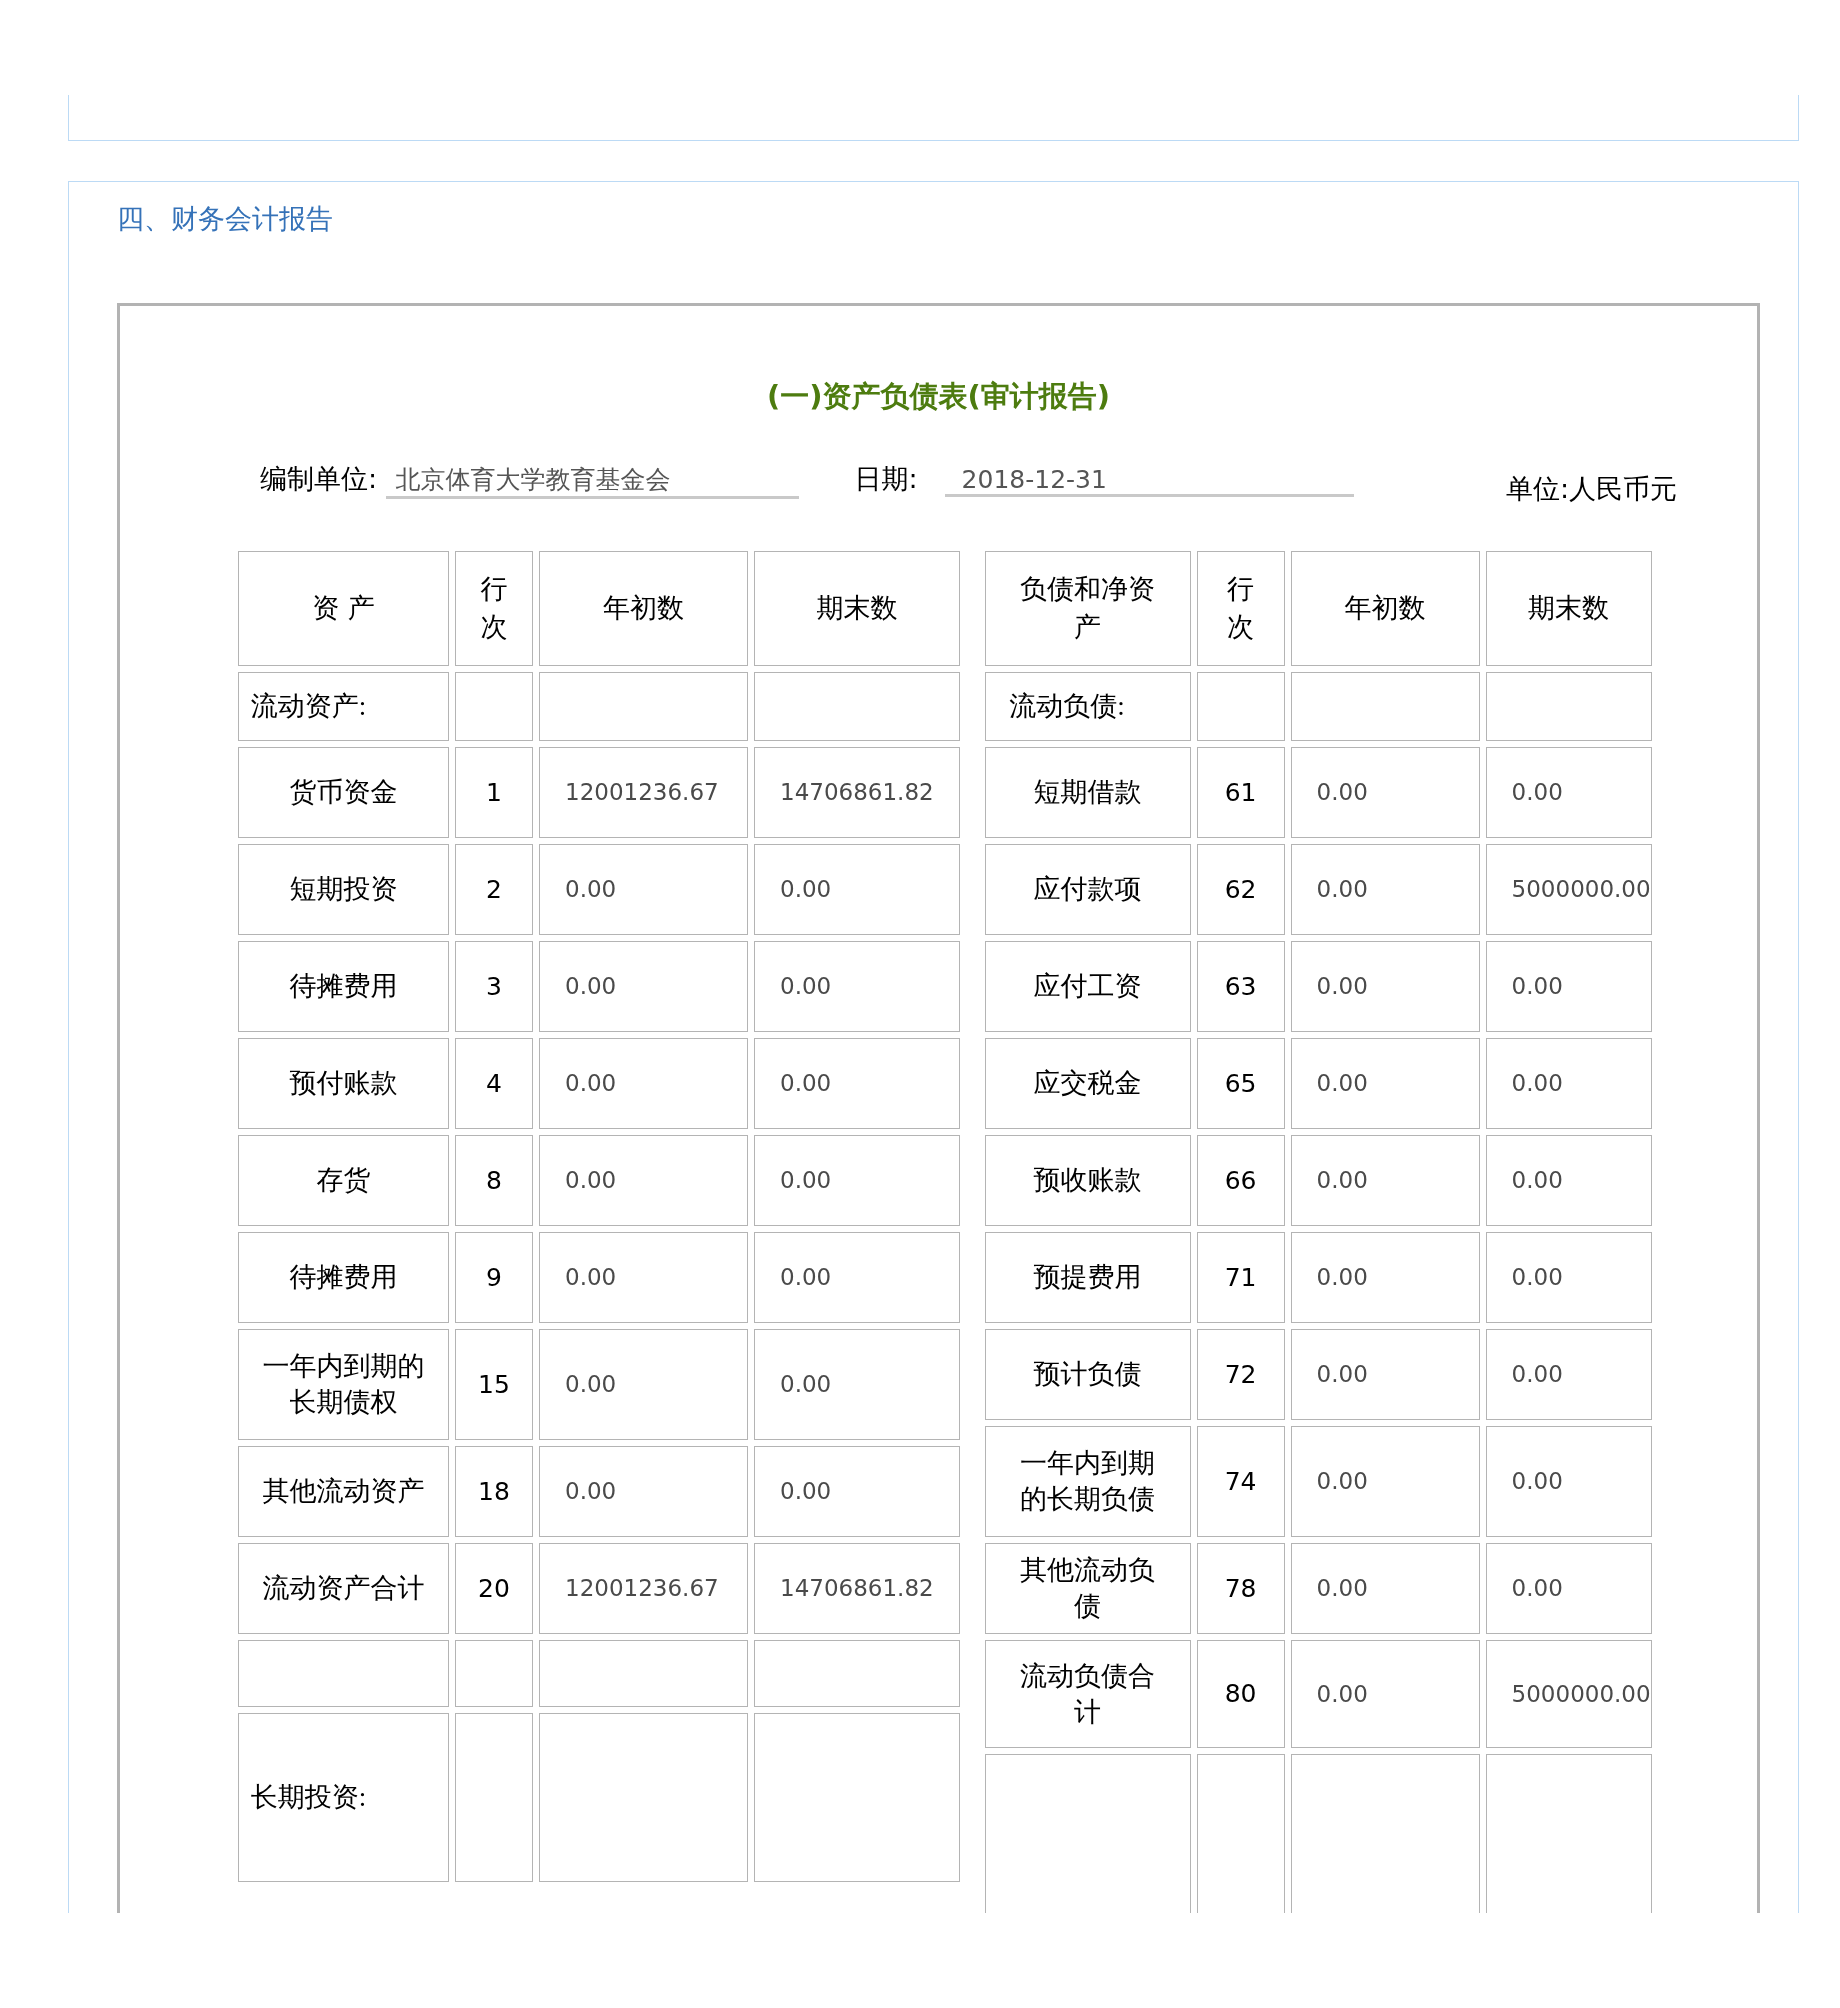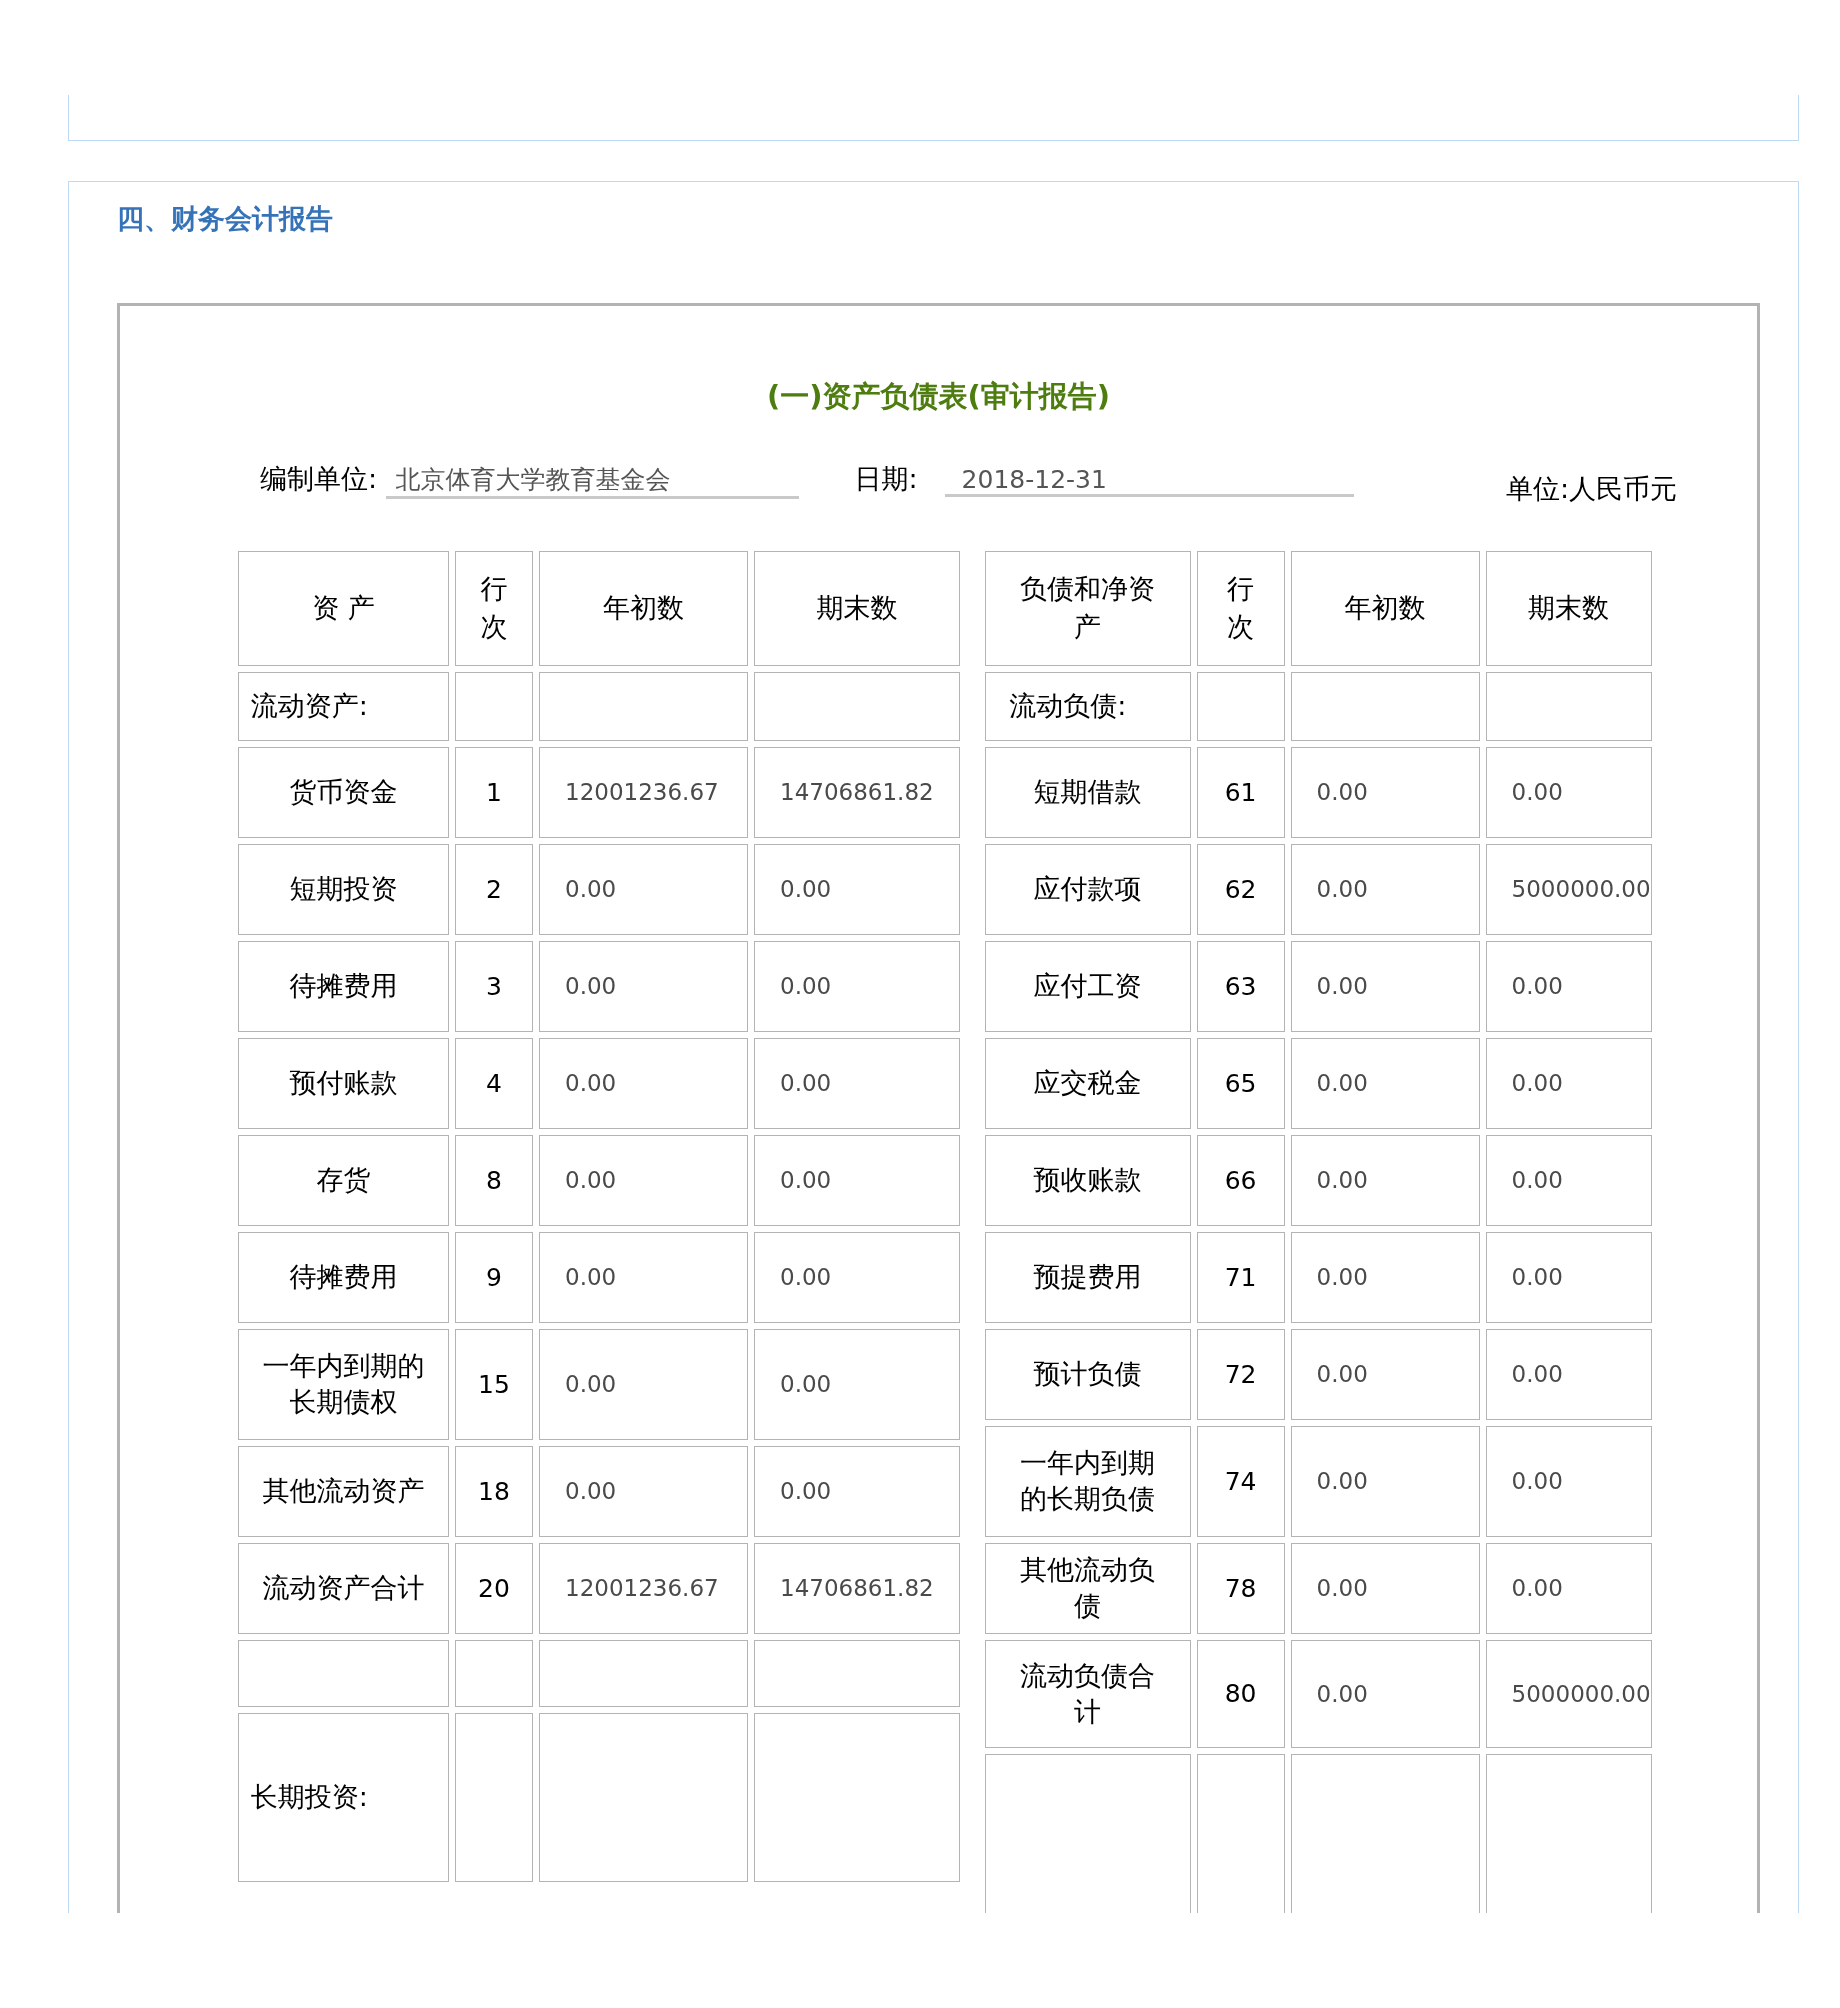--- a/index.html
+++ b/index.html
@@ -23,21 +23,21 @@
   .box-report {
     margin: 40px 41px 0 68px;
     border: 1.7px solid #bcdaf5;
     border-bottom: none;
     min-height: 1779px;
     padding-bottom: 51px;
   }
   .section-heading {
     margin: 18.6px 0 0 48px;
     font-size: 27px;
-    font-weight: bold;
+    font-weight: normal;
     color: #3572b8;
     line-height: 1.3;
   }
   .gray-panel {
     margin: 67px 0 0 48px;
     width: 1643px;
     border: 3.4px solid #b3b3b3;
     background: #ffffff;
     padding-bottom: 186px;
   }
@@ -103,21 +103,21 @@
 
   tr.r-section td { height: 69px; }
   tr.r-data td { height: 91px; }
   tr.r-tall td { height: 111px; }
   tr.r-total td { height: 108px; }
   tr.r-empty td { height: 67px; }
   tr.r-cut td { height: 169px; }
 
   td.cell-label { padding: 0 15px; }
   .t-liab td.cell-label { padding: 0 23.6px; margin-top: 42px; }
-  td.section-label { text-align: left; padding-left: 11.8px; }
+  td.section-label { text-align: left; padding-left: 11.8px; font-family: Liberation Serif, serif; }
   td.cell-line { font-size: 25px; }
   td.cell-val {
     text-align: left;
     padding-left: 25px;
     font-size: 23px;
     color: #4a4a4a;
     white-space: nowrap;
   }
 </style>
 </head>

